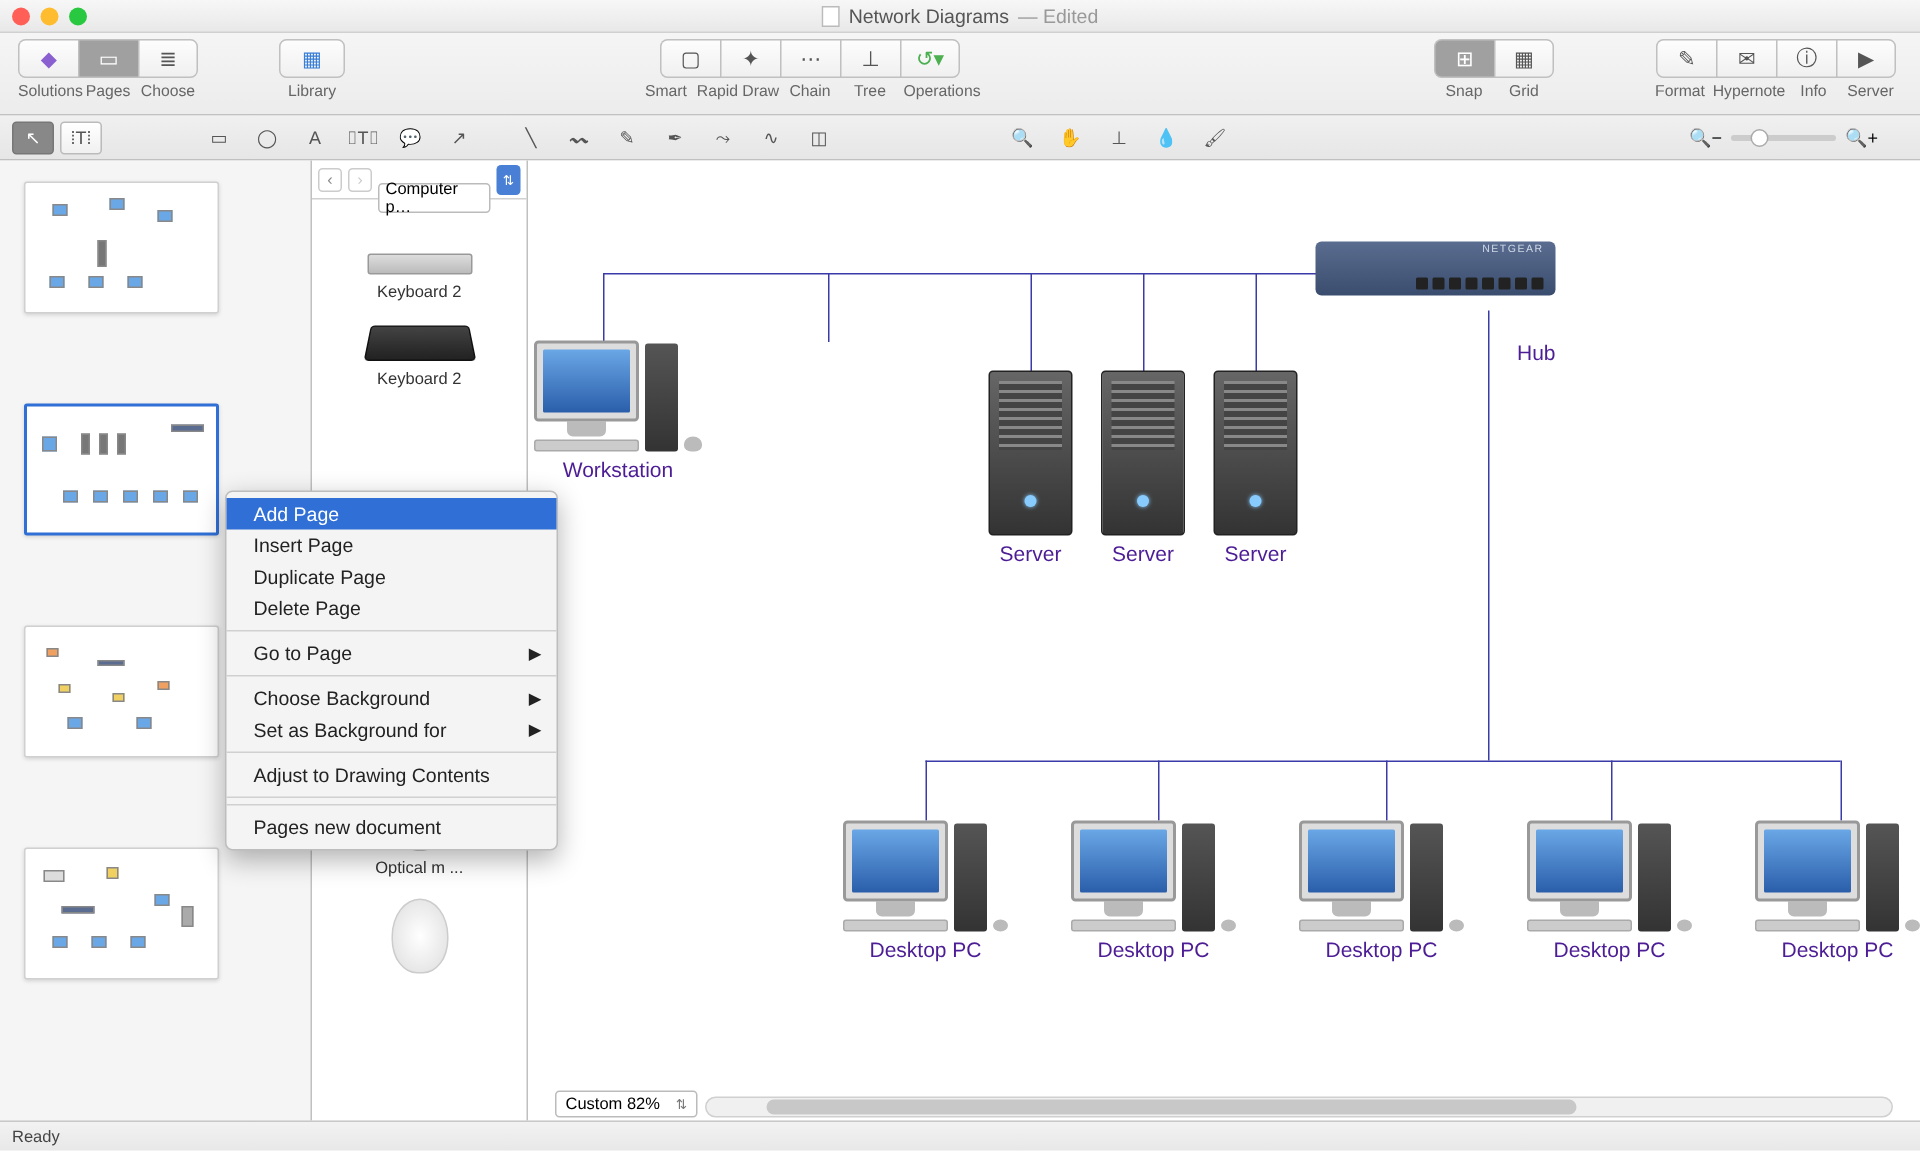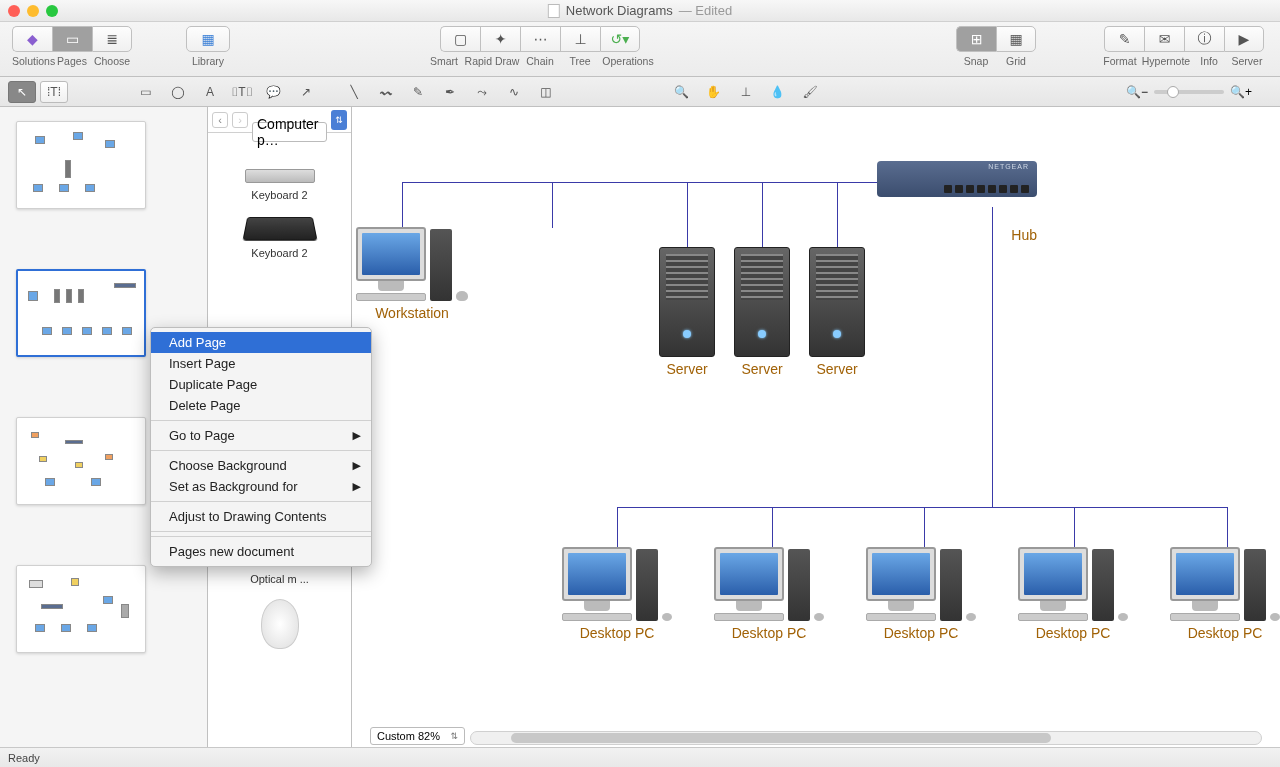--- a/index.html
+++ b/index.html
@@ -37,33 +37,33 @@
 
 .main { position:absolute; top:107px; bottom:20px; left:0; right:0; display:flex; }
 .thumbs { width:208px; background:#f5f5f5; border-right:1px solid #c0c0c0; padding:14px 16px; overflow:hidden; }
 .thumb { width:130px; height:88px; background:#fff; border:1px solid #d0d0d0; border-radius:2px; margin-bottom:60px; box-shadow:0 1px 3px rgba(0,0,0,.15); position:relative; }
 .thumb.sel { border:2px solid #2f6fd6; }
 .thumb-inner { position:absolute; inset:8px; }
 
 .libpanel { width:144px; background:#fff; border-right:1px solid #c0c0c0; display:flex; flex-direction:column; }
 .libhead { height:26px; border-bottom:1px solid #d0d0d0; display:flex; align-items:center; padding:0 4px; gap:4px; }
 .navarrow { width:16px; height:16px; display:flex; align-items:center; justify-content:center; color:#888; border:1px solid #ccc; border-radius:3px; font-size:11px;}
-.libdrop { flex:1; height:20px; background:#fff; border:1px solid #bbb; border-radius:3px; font-size:14px; padding:0 4px; display:flex; align-items:center;margin-top:24px; }
+.libdrop { flex:1; height:20px; background:#fff; border:1px solid #bbb; border-radius:3px; font-size:11px; padding:0 4px; display:flex; align-items:center;margin-top:24px; }
 .libdropbtn { width:16px; height:20px; background:#4a7fd6; border-radius:3px; display:flex; align-items:center; justify-content:center; color:#fff; font-size:9px; }
 .libitems { flex:1; overflow:hidden; padding:8px 0; }
 .libitem { text-align:center; padding:10px 4px 4px 4px; }
 .libshape { width:70px; height:36px; margin:0 auto 6px auto; }
 .libname { font-size:11px; color:#333; }
 
 .canvas { flex:1; background:#fff; position:relative; overflow:hidden; }
 .canvas-inner { position:absolute; inset:0; }
 
 
 .device { position:absolute; text-align:center; }
-.device-label { color:#a16207; font-size:14px; margin-top:4px; }
+.device-label { color:#4c1d95; font-size:14px; margin-top:4px; }
 .wire { position:absolute; background:#3a3aa8; }
 .wire-h { height:1px; } .wire-v { width:1px; }
 
 
 .hub-box { width:160px; height:36px; background:linear-gradient(#5a6d90,#3b4d6e); border-radius:4px; position:relative; }
 .hub-ports { position:absolute; right:8px; bottom:4px; display:flex; gap:3px; }
 .hub-ports span { width:8px; height:8px; background:#222; border-radius:1px; }
 .hub-brand { position:absolute; right:8px; top:2px; color:#cfd8e6; font-size:7px; letter-spacing:1px; }
 
 

